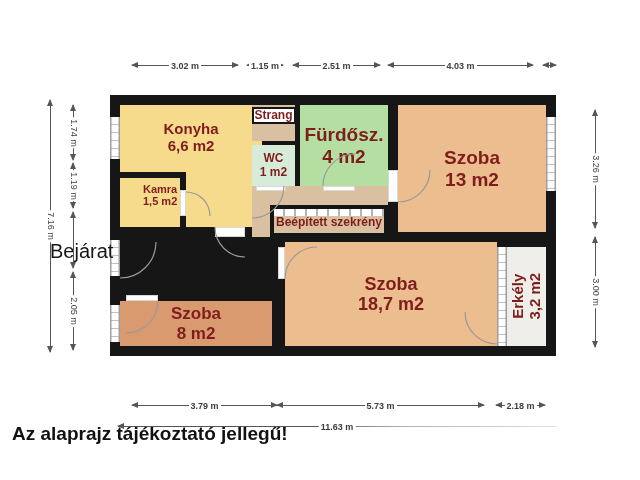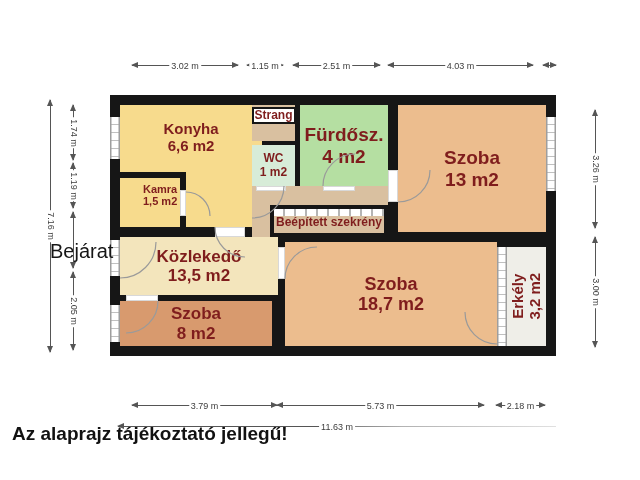--- a/index.html
+++ b/index.html
@@ -48,21 +48,21 @@
 
   
   .arcs{position:absolute;left:0;top:0;width:640px;height:480px;pointer-events:none;}
   .arcs path{fill:none;stroke:#9a9a9a;stroke-width:1.2;}
 
   
   .entrance{position:absolute;left:50px;top:240px;font-size:20px;color:#161616;}
   .disclaimer{position:absolute;left:12px;top:423px;font-size:19px;font-weight:bold;color:#111;}
 
   
-  .dimh{position:absolute;height:1px;background:#555;}
+  .dimh{position:absolute;height:1px;background:#555;font-weight:bold;}
   .dimv{position:absolute;width:1px;background:#555;}
   .dimh .lab,.dimv .lab{position:absolute;font-size:9px;color:#3d3d3d;background:#fff;padding:0 2px;white-space:nowrap;}
   .dimh .lab{left:50%;top:50%;transform:translate(-50%,-50%);}
   .dimv .lab{left:50%;top:50%;transform:translate(-50%,-50%);writing-mode:vertical-rl;padding:2px 0;}
   .ah{position:absolute;width:0;height:0;}
   .dimh .ah{top:-3px;border-top:3.5px solid transparent;border-bottom:3.5px solid transparent;}
   .dimh .ah.l{left:-1px;border-right:7px solid #555;}
   .dimh .ah.r{right:-1px;border-left:7px solid #555;}
   .dimv .ah{left:-3px;border-left:3.5px solid transparent;border-right:3.5px solid transparent;}
   .dimv .ah.u{top:-1px;border-bottom:7px solid #555;}
@@ -105,24 +105,20 @@
   <div class="room r-kamra">
     <span>Kamra</span>
     <span>1,5 m2</span>
   </div>
 
   <div class="room r-szekreny">
     <div class="szekreny-hatch"></div>
     <span>Beépített szekrény</span>
   </div>
 
-  <div class="room r-kozlekedo">
-    <span>Közlekedő</span>
-    <span>13,5 m2</span>
-  </div>
 
   <div class="room r-szoba187">
     <span>Szoba</span>
     <span>18,7 m2</span>
   </div>
 
   <div class="room r-szoba8">
     <span>Szoba</span>
     <span>8 m2</span>
   </div>

